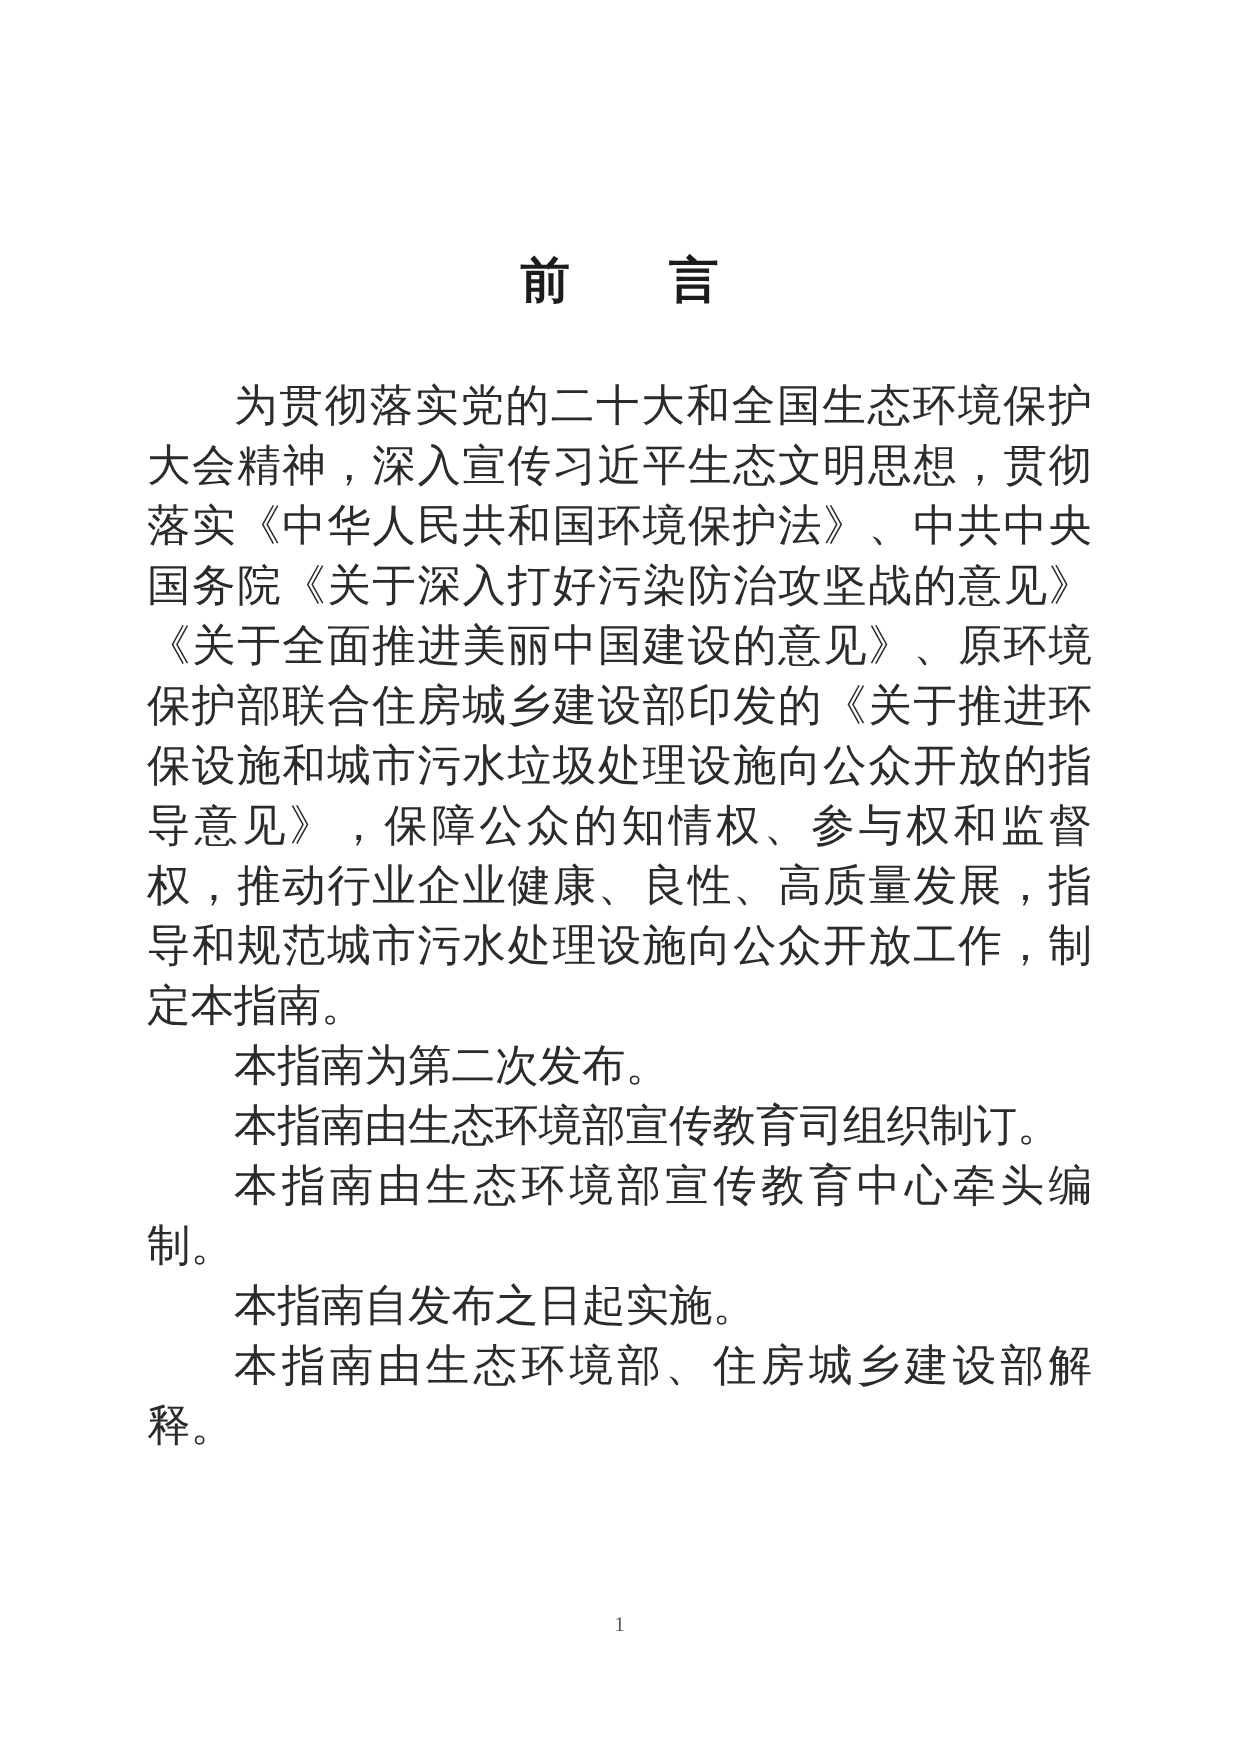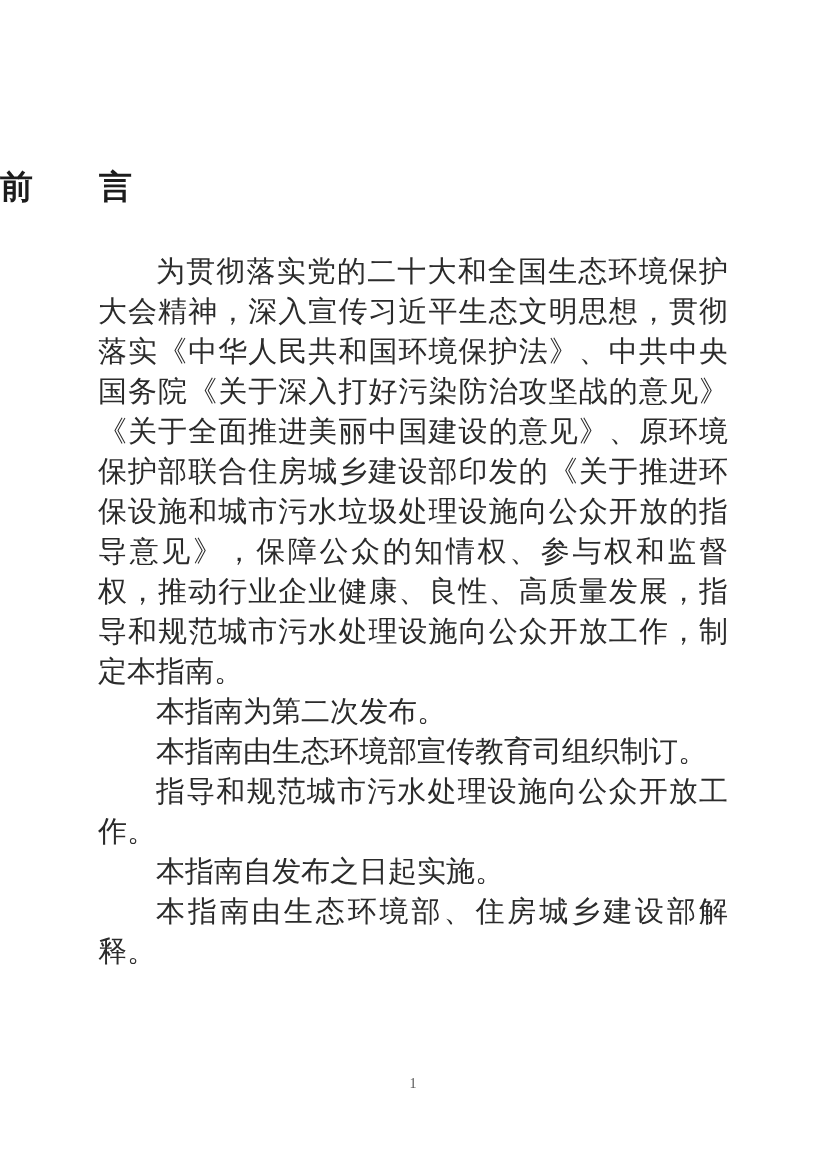--- a/index.html
+++ b/index.html
@@ -13,21 +13,21 @@
     height: 1169px;
     background: #ffffff;
     overflow: hidden;
   }
   .doc-title {
     position: absolute;
     top: 168px;
     left: 0;
     width: 100%;
     margin: 0;
-    text-align: left;
+    text-align: center;
     font-family: "Liberation Sans", "DejaVu Sans", sans-serif;
     font-weight: bold;
     font-size: 33px;
     line-height: 38px;
     color: #1c1c1c;
     letter-spacing: 0;
     white-space: pre;
   }
   .doc-body {
     position: absolute;
@@ -58,19 +58,19 @@
 </head>
 <body>
 
 <div class="page">
   <h1 class="doc-title">前　　言</h1>
 
   <div class="doc-body">
       <p>为贯彻落实党的二十大和全国生态环境保护大会精神，深入宣传习近平生态文明思想，贯彻落实《中华人民共和国环境保护法》、中共中央 国务院《关于深入打好污染防治攻坚战的意见》《关于全面推进美丽中国建设的意见》、原环境保护部联合住房城乡建设部印发的《关于推进环保设施和城市污水垃圾处理设施向公众开放的指导意见》，保障公众的知情权、参与权和监督权，推动行业企业健康、良性、高质量发展，指导和规范城市污水处理设施向公众开放工作，制定本指南。</p>
       <p>本指南为第二次发布。</p>
       <p>本指南由生态环境部宣传教育司组织制订。</p>
-      <p>指导和规范城市污水处理设施向公众开放工作。</p>
+      <p>本指南由生态环境部宣传教育中心牵头编制。</p>
       <p>本指南自发布之日起实施。</p>
       <p>本指南由生态环境部、住房城乡建设部解释。</p>
     </div>
 
   <div class="page-number">1</div>
 </div>
 
 </body></html>

